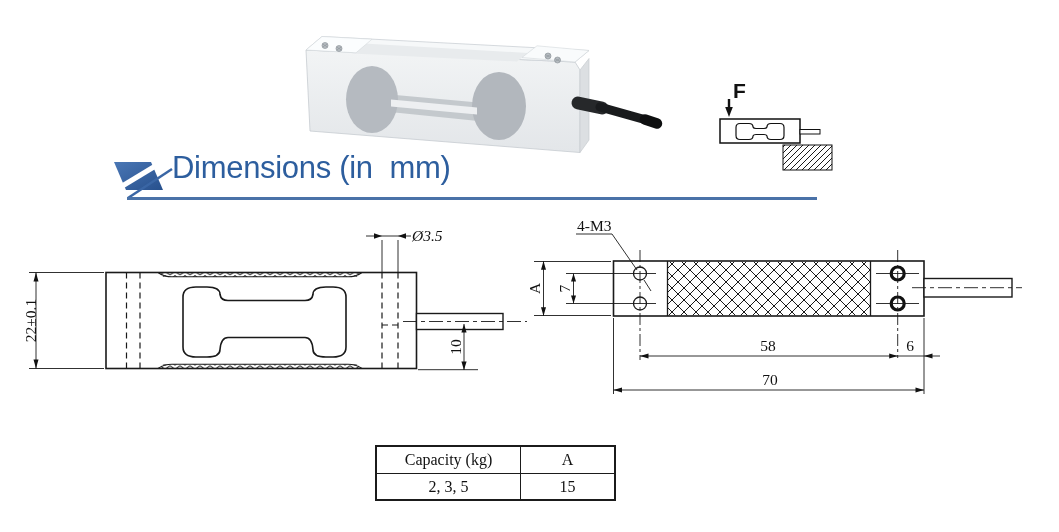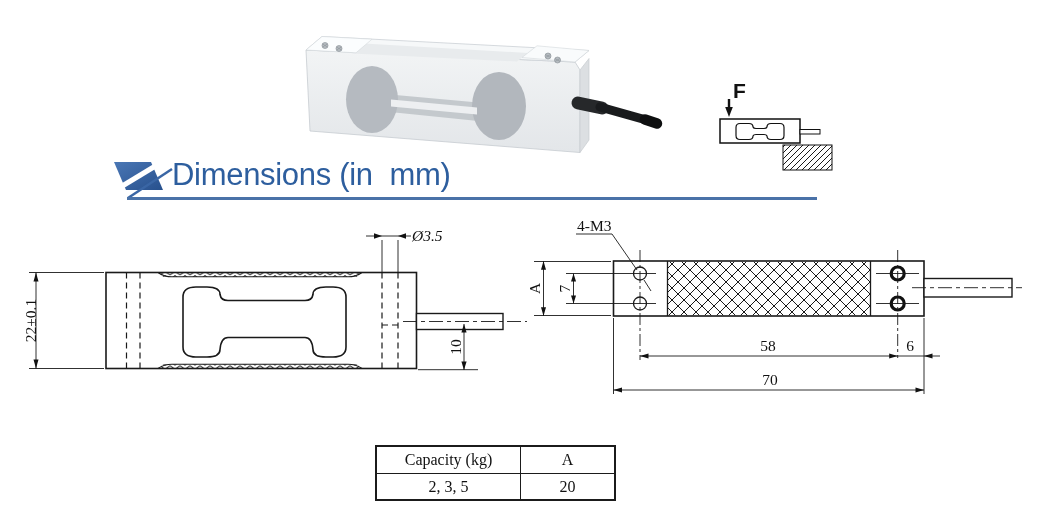--- a/index.html
+++ b/index.html
@@ -1,19 +1,19 @@
 <!DOCTYPE html>
 <html><head>
 <meta charset="utf-8">
 <style>
   html,body{margin:0;padding:0;background:#ffffff;}
   .page{position:relative;width:1059px;height:532px;background:#fff;overflow:hidden;
         font-family:"Liberation Sans",sans-serif;}
   svg{position:absolute;left:0;top:0;}
-  .hdr-title{position:absolute;left:172px;top:157px;font-size:31px;color:#2d5e9e;
+  .hdr-title{position:absolute;left:172px;top:150px;font-size:31px;color:#2d5e9e;
              letter-spacing:-0.3px;white-space:pre;font-family:"Liberation Sans",sans-serif;}
   .hdr-underline{position:absolute;left:127px;top:197px;width:690px;height:3px;background:#4a72a8;}
   .cap-table{position:absolute;left:375px;top:445px;border-collapse:collapse;
              font-family:"Liberation Serif",serif;font-size:16px;color:#111;}
   .cap-table th,.cap-table td{border:1.6px solid #1b1b1b;text-align:center;
              font-weight:normal;padding:0;}
   .cap-table{border:2.2px solid #1b1b1b;}
   .cap-table .c1{width:143px;height:25px;}
   .cap-table .c2{width:93px;height:25px;}
   .cap-table thead .c1,.cap-table thead .c2{height:26px;}
@@ -216,18 +216,18 @@
   <table class="cap-table">
     <thead>
       <tr>
         <th class="c1">Capacity (kg)</th>
         <th class="c2">A</th>
       </tr>
     </thead>
     <tbody>
       <tr>
         <td class="c1">2, 3, 5</td>
-        <td class="c2">20</td>
+        <td class="c2">15</td>
       </tr>
     </tbody>
   </table>
 
 </div>
 
 </body></html>

